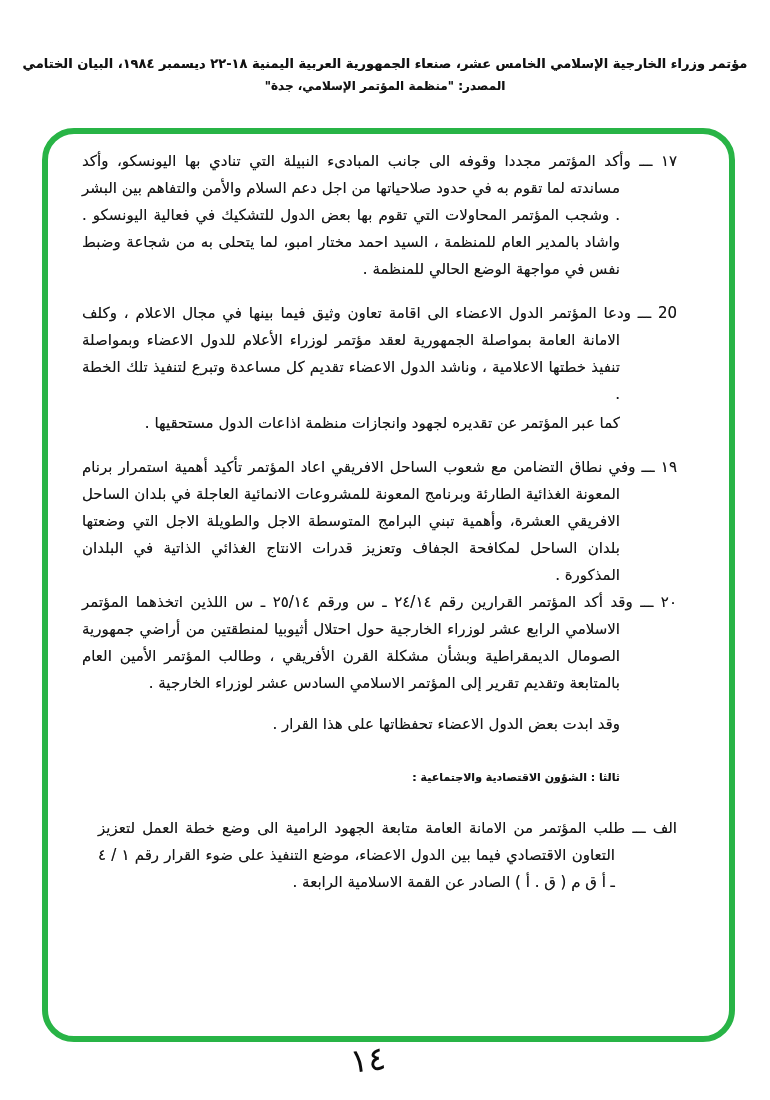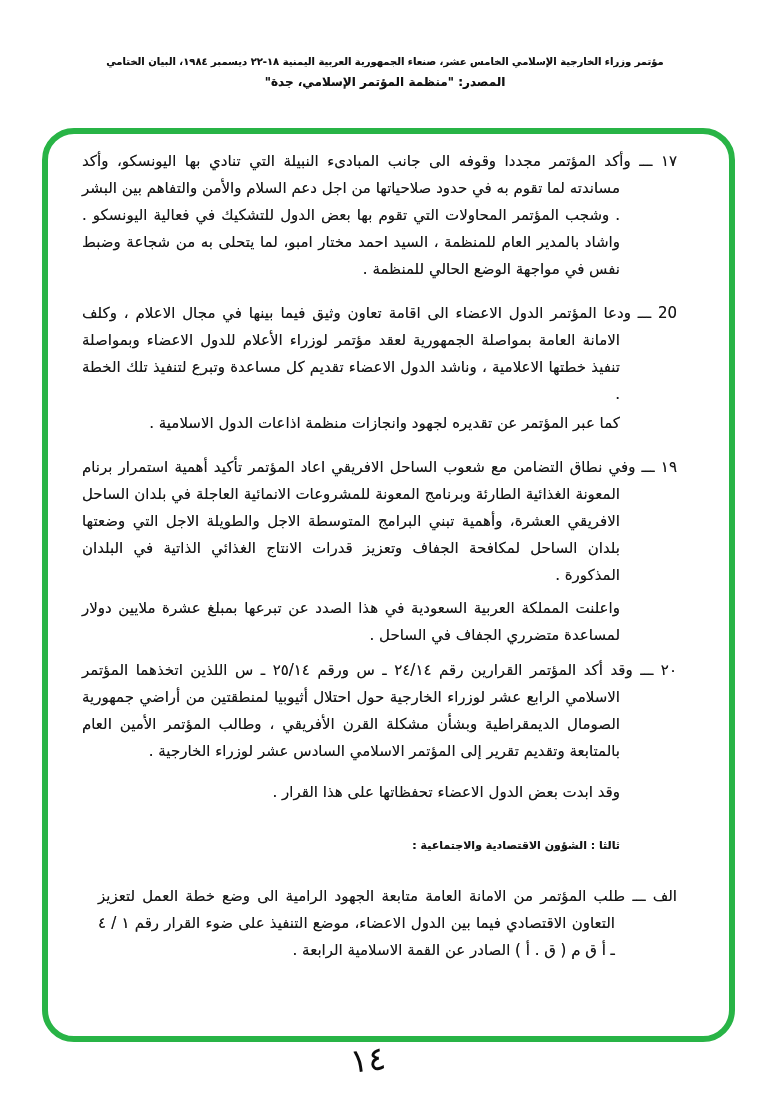--- a/index.html
+++ b/index.html
@@ -16,21 +16,21 @@
   }
   .page{
     position:absolute;inset:0;background:#ffffff;
   }
   
   .doc-header{
     position:absolute;top:56px;left:0;right:0;
     text-align:center;direction:rtl;color:#121212;
   }
   .doc-header .line1{
-    font-size:10px;font-weight:bold;
+    font-size:13px;font-weight:bold;
     letter-spacing:0;
     white-space:nowrap;
     text-align:center;
   }
   .doc-header .line2{
     font-size:12px;font-weight:bold;margin-top:8px;
   }
   
   .frame{
     position:absolute;left:42px;top:128px;
@@ -99,24 +99,23 @@
     <div class="line1">مؤتمر وزراء الخارجية الإسلامي الخامس عشر، صنعاء الجمهورية العربية اليمنية ١٨-٢٢ ديسمبر ١٩٨٤، البيان الختامي</div>
     <div class="line2">المصدر:  "منظمة المؤتمر الإسلامي، جدة"</div>
   </div>
 
   <div class="frame">
     <div class="frame-content">
 
       <p class="num-para"><span class="num">١٧ ـــ</span> <span>وأكد المؤتمر مجددا وقوفه الى جانب المبادىء النبيلة التي تنادي بها اليونسكو، وأكد مساندته لما تقوم به في حدود صلاحياتها من اجل دعم السلام والأمن والتفاهم بين البشر . وشجب المؤتمر المحاولات التي تقوم بها بعض الدول للتشكيك في فعالية اليونسكو . واشاد بالمدير العام للمنظمة ، السيد احمد مختار امبو، لما يتحلى به من شجاعة وضبط نفس في مواجهة الوضع الحالي للمنظمة .</span></p>
 
       <p class="num-para" style="margin-bottom:0;"><span class="num">20 ـــ</span> <span>ودعا المؤتمر الدول الاعضاء الى اقامة تعاون وثيق فيما بينها في مجال الاعلام ، وكلف الامانة العامة بمواصلة الجمهورية لعقد مؤتمر لوزراء الأعلام للدول الاعضاء وبمواصلة تنفيذ خطتها الاعلامية ، وناشد الدول الاعضاء تقديم كل مساعدة وتبرع لتنفيذ تلك الخطة .</span></p>
-      <p class="note-line" style="margin-bottom:17px;">كما عبر المؤتمر عن تقديره لجهود وانجازات منظمة اذاعات الدول الاسلامية .</p>
+      <p class="note-line" style="margin-bottom:17px;">كما عبر المؤتمر عن تقديره لجهود وانجازات منظمة اذاعات الدول مستحقيها .</p>
 
       <p class="num-para" style="margin-bottom:0;"><span class="num">١٩ ـــ</span> <span>وفي نطاق التضامن مع شعوب الساحل الافريقي اعاد المؤتمر تأكيد أهمية استمرار برنام المعونة الغذائية الطارئة وبرنامج المعونة للمشروعات الانمائية العاجلة في بلدان الساحل الافريقي العشرة، وأهمية تبني البرامج المتوسطة الاجل والطويلة الاجل التي وضعتها بلدان الساحل لمكافحة الجفاف وتعزيز قدرات الانتاج الغذائي الذاتية في البلدان المذكورة .</span></p>
-      <p class="sub-para" style="margin-top:6px;">واعلنت المملكة العربية السعودية في هذا الصدد عن تبرعها بمبلغ عشرة ملايين دولار لمساعدة متضرري الجفاف في الساحل .</p>
 
       <p class="num-para" style="margin-bottom:0;"><span class="num">٢٠ ـــ</span> <span>وقد أكد المؤتمر القرارين رقم ٢٤/١٤ ـ س ورقم ٢٥/١٤ ـ س اللذين اتخذهما المؤتمر الاسلامي الرابع عشر لوزراء الخارجية حول احتلال أثيوبيا لمنطقتين من أراضي جمهورية الصومال الديمقراطية وبشأن مشكلة القرن الأفريقي ، وطالب المؤتمر الأمين العام بالمتابعة وتقديم تقرير إلى المؤتمر الاسلامي السادس عشر لوزراء الخارجية .</span></p>
 
       <p class="reservation">وقد ابدت بعض الدول الاعضاء تحفظاتها على هذا القرار .</p>
 
       <p class="section-title">ثالثا : الشؤون الاقتصادية والاجتماعية :</p>
 
       <p class="letter-item"><span class="marker">الف  ـــ</span> <span>طلب المؤتمر من الامانة العامة متابعة الجهود الرامية الى وضع خطة العمل لتعزيز التعاون الاقتصادي فيما بين الدول الاعضاء، موضع التنفيذ على ضوء القرار رقم ١ / ٤ ـ أ ق م ( ق . أ ) الصادر عن القمة الاسلامية الرابعة .</span></p>
 
     </div>

